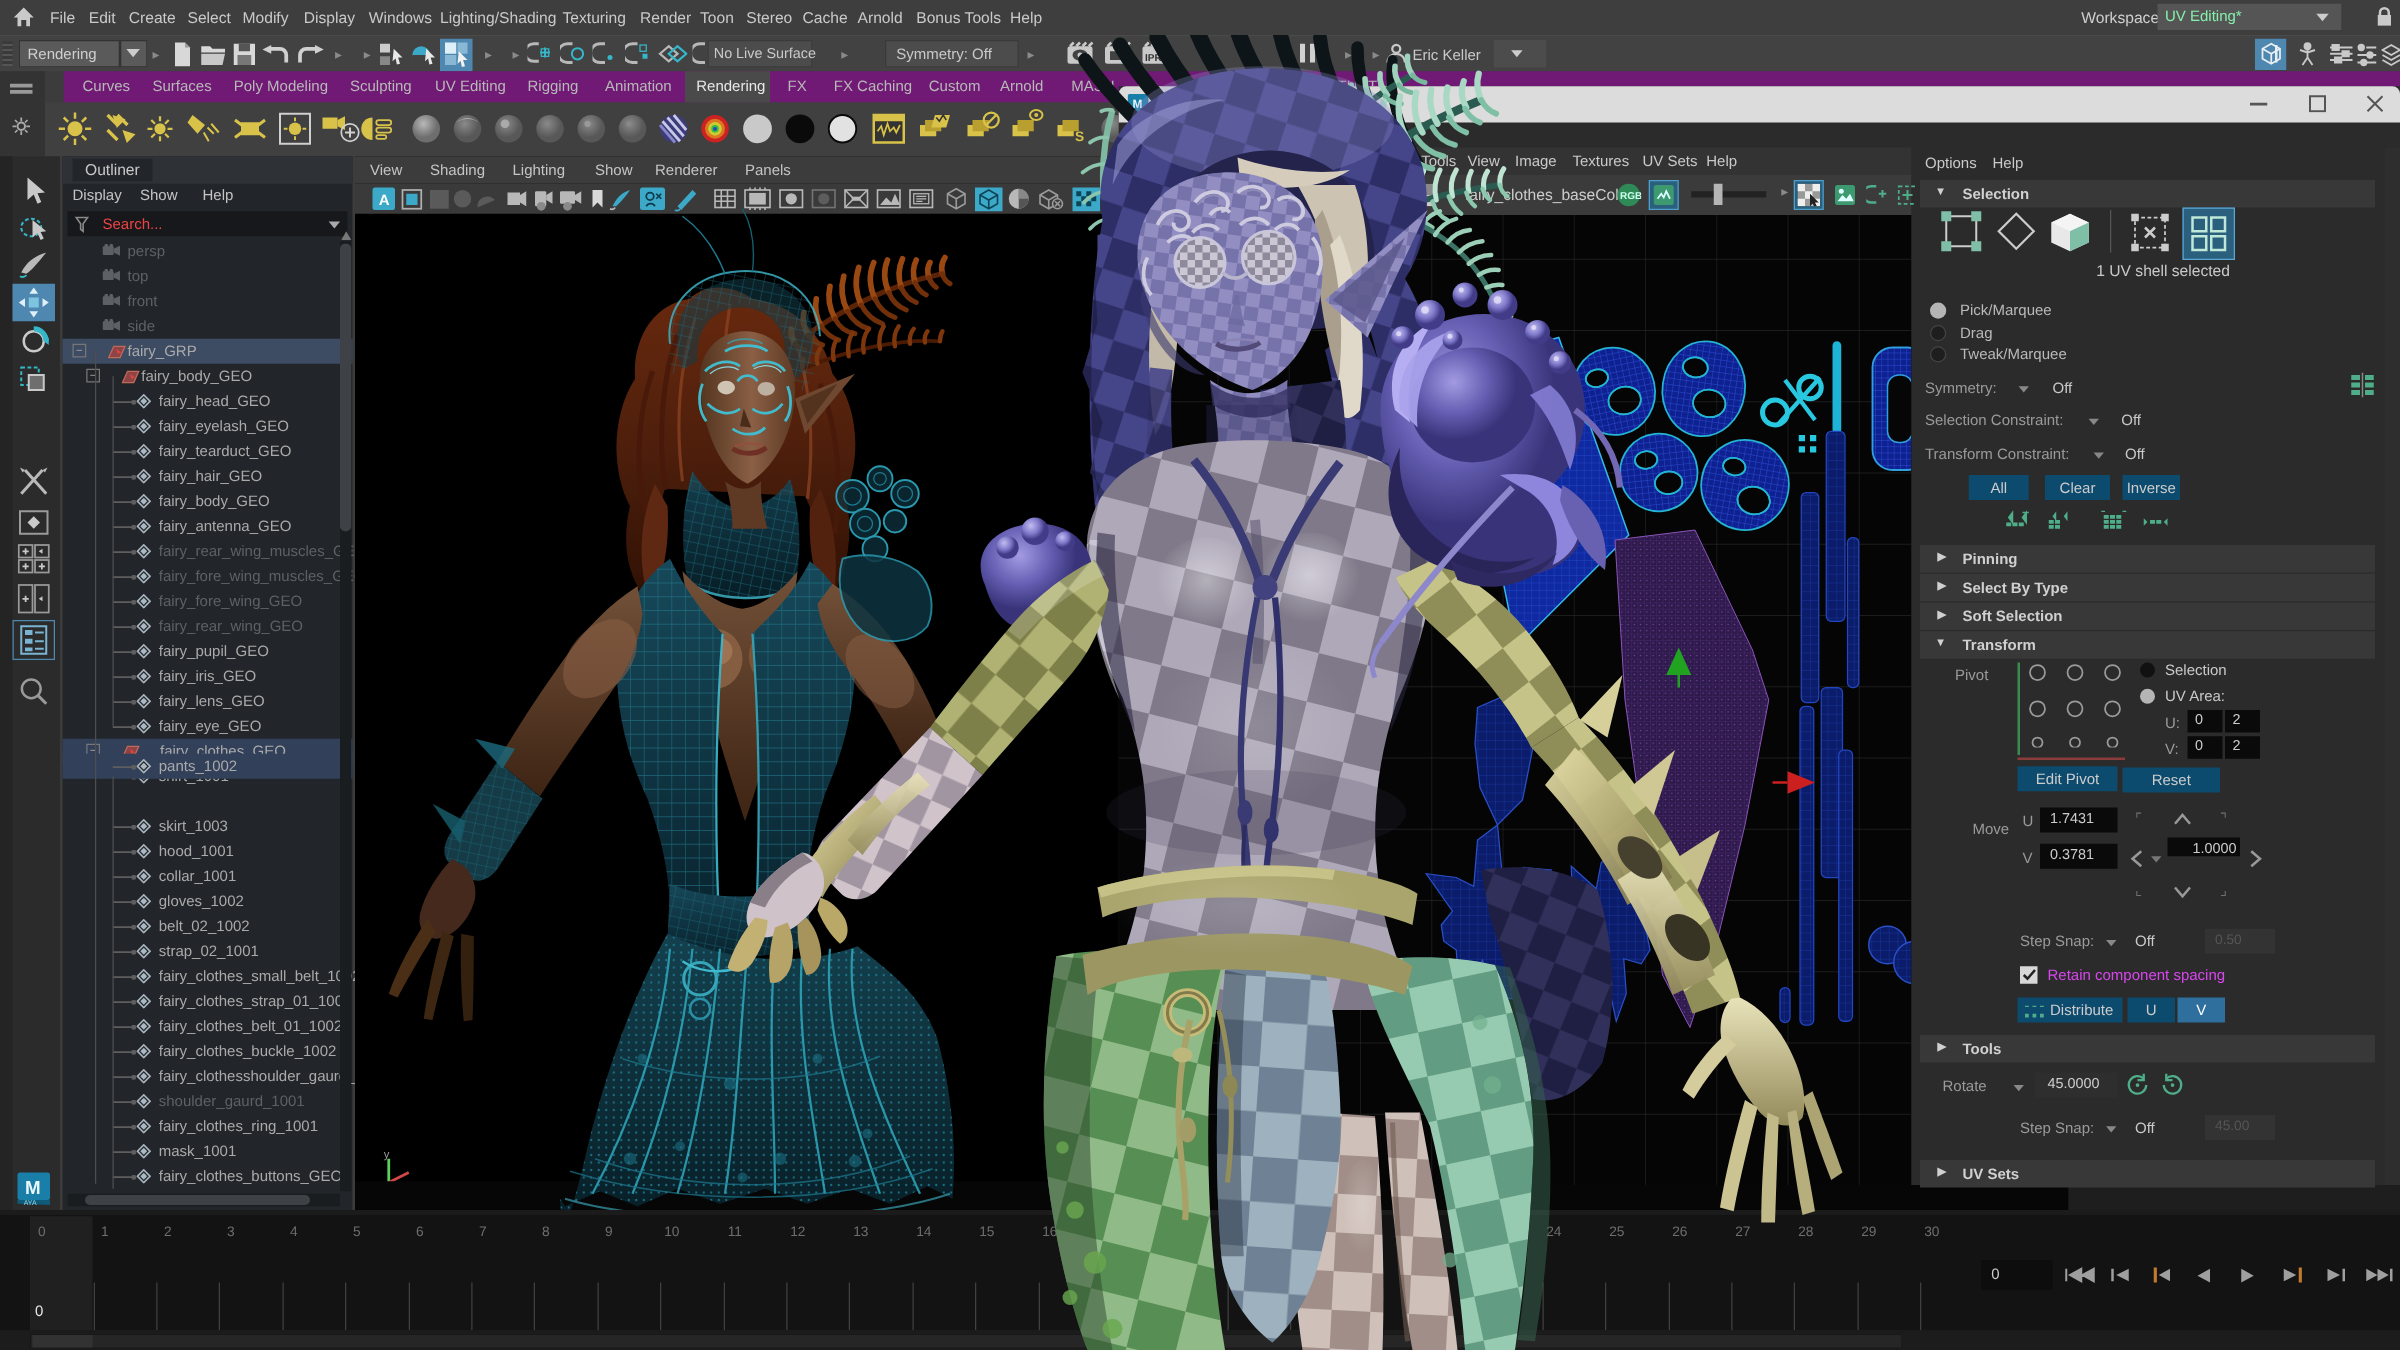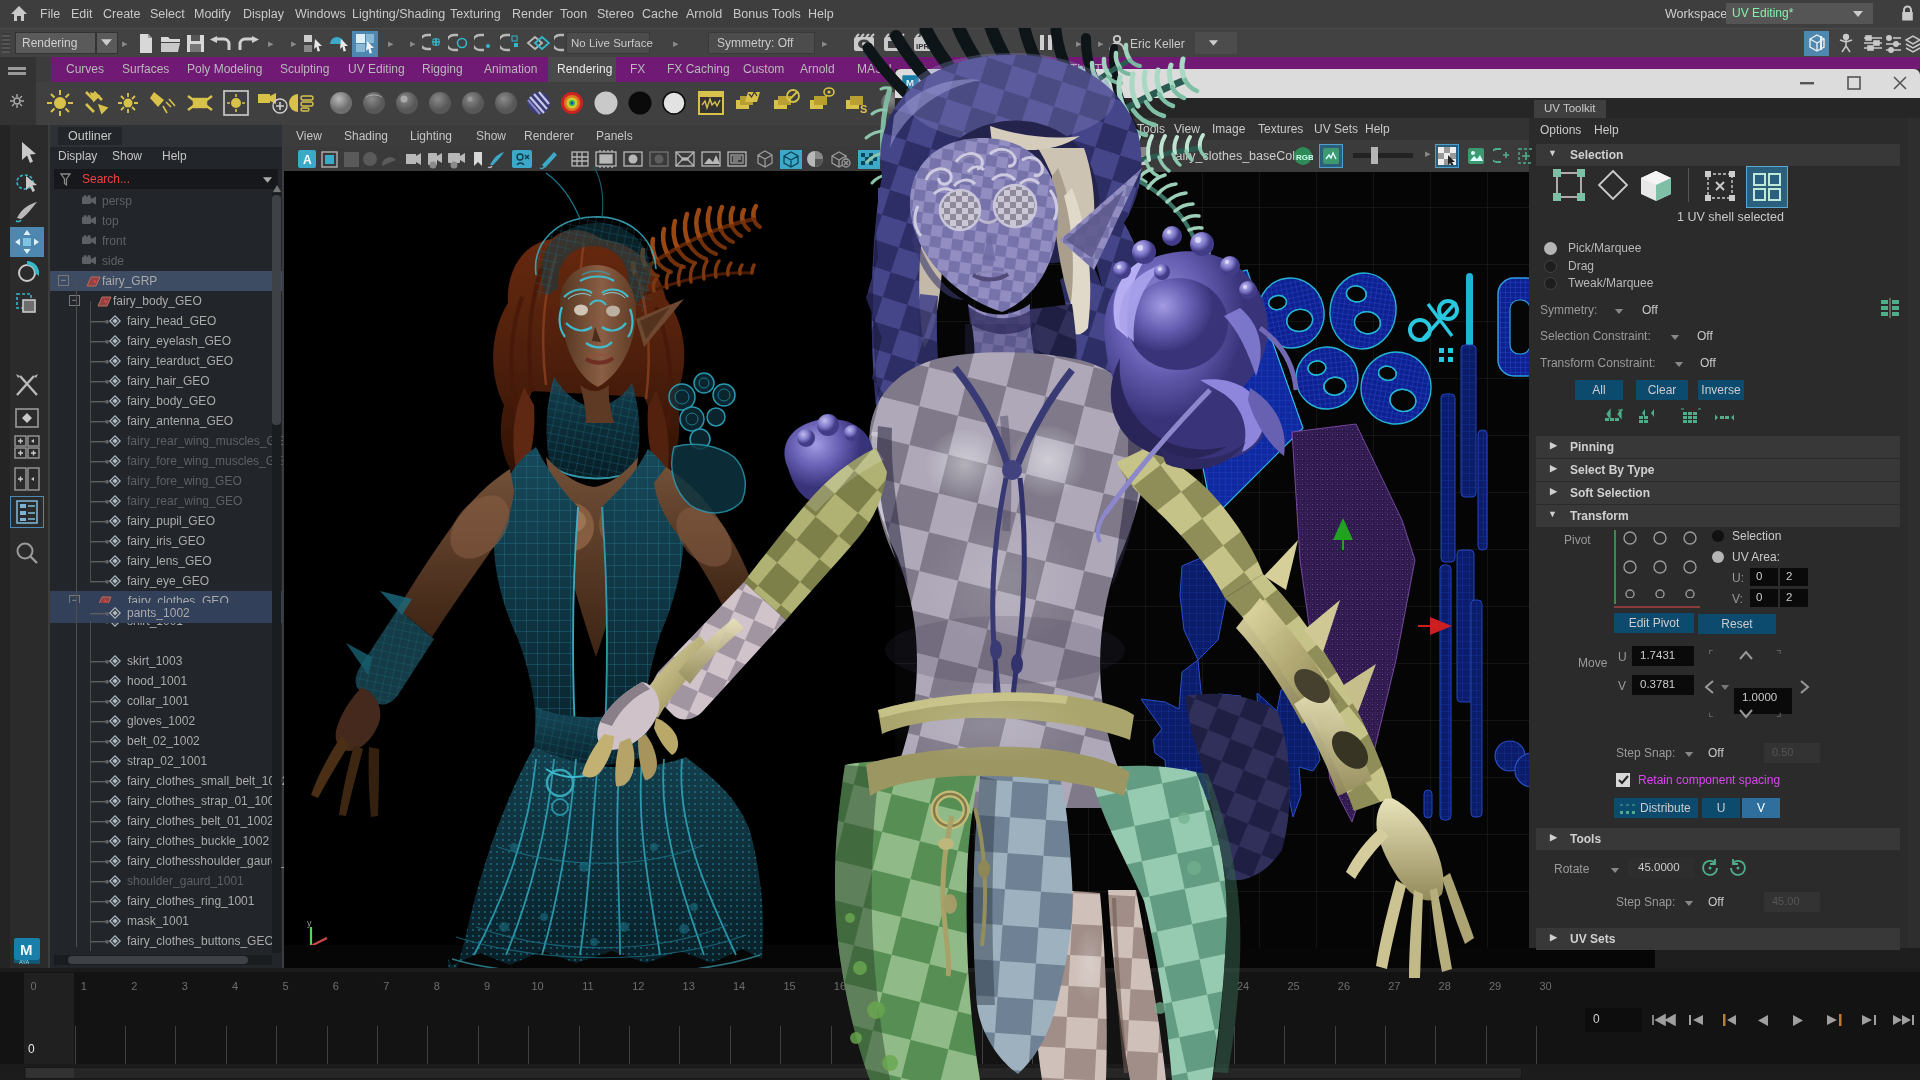--- a/index.html
+++ b/index.html
@@ -1155,24 +1155,20 @@
       </svg>
     <svg class="abs" style="left:905px;top:13px" width="14" height="3" viewBox="0 0 14 3">
         <rect width="14" height="2.4" fill="#555"></rect>
       </svg>
     <svg class="abs" style="left:952px;top:7px" width="14" height="14" viewBox="0 0 14 14">
         <rect x="1" y="1" width="12" height="12" fill="none" stroke="#555" stroke-width="1.6"></rect>
       </svg>
     <svg class="abs" style="left:998px;top:7px" width="14" height="14" viewBox="0 0 14 14">
         <path d="M1 1 L13 13 M13 1 L1 13" stroke="#555" stroke-width="1.6"></path>
       </svg>
-  </div>
-  <div id="uvtabs">
-    <div class="abs" style="left:8px;top:2px;height:18px;background:#3f3f3f;color:#c8c8c8;font-size:11.5px;padding:2px 10px">UV Editor</div>
-    <div class="abs" style="left:639px;top:2px;height:18px;background:#3f3f3f;color:#c8c8c8;font-size:11.5px;padding:2px 10px">UV Toolkit</div>
   </div>
   <div id="uvmenu">
     <span class="abs" style="left:10px;top:4px">Edit</span>
     <span class="abs" style="left:48px;top:4px">Create</span>
     <span class="abs" style="left:100px;top:4px">Cut/Sew</span>
     <span class="abs" style="left:160px;top:4px">Modify</span>
     <span class="abs" style="left:242px;top:4px">Tools</span>
     <span class="abs" style="left:279px;top:4px">View</span>
     <span class="abs" style="left:317px;top:4px">Image</span>
     <span class="abs" style="left:363px;top:4px">Textures</span>
@@ -1501,21 +1497,21 @@
   <svg class="abs" style="left:206px;top:532px" width="16" height="10" viewBox="0 0 16 10">
       <path d="M2 9 L8 2 L14 9" stroke="#999" stroke-width="2" fill="none"></path>
     </svg>
   <div class="dim2 abs" style="left:244px;top:530px">⌝</div>
   <svg class="abs" style="left:172px;top:561px" width="10" height="16" viewBox="0 0 10 16">
       <path d="M9 2 L2 8 L9 14" stroke="#999" stroke-width="2" fill="none"></path>
     </svg>
   <svg class="abs" style="left:188px;top:566px" width="10" height="7" viewBox="0 0 12 8">
       <path d="M1 1 L6 7 L11 1 Z" fill="#777"></path>
     </svg>
-  <div class="blackbox" style="left:202px;top:570px;width:58px;height:26px;padding:3px 8px">1.0000</div>
+  <div class="blackbox" style="left:202px;top:552px;width:58px;height:15px;padding:3px 20px">1.0000</div>
   <svg class="abs" style="left:268px;top:561px" width="10" height="16" viewBox="0 0 10 16">
       <path d="M1 2 L8 8 L1 14" stroke="#999" stroke-width="2" fill="none"></path>
     </svg>
   <div class="dim2 abs" style="left:176px;top:587px">⌞</div>
   <svg class="abs" style="left:206px;top:591px" width="16" height="10" viewBox="0 0 16 10">
       <path d="M2 1 L8 8 L14 1" stroke="#999" stroke-width="2" fill="none"></path>
     </svg>
   <div class="dim2 abs" style="left:244px;top:587px">⌟</div>
   <div class="tklabel" style="left:84px;top:628px">Step Snap:</div>
   <svg class="abs" style="left:152px;top:633px" width="10" height="7" viewBox="0 0 12 8">

